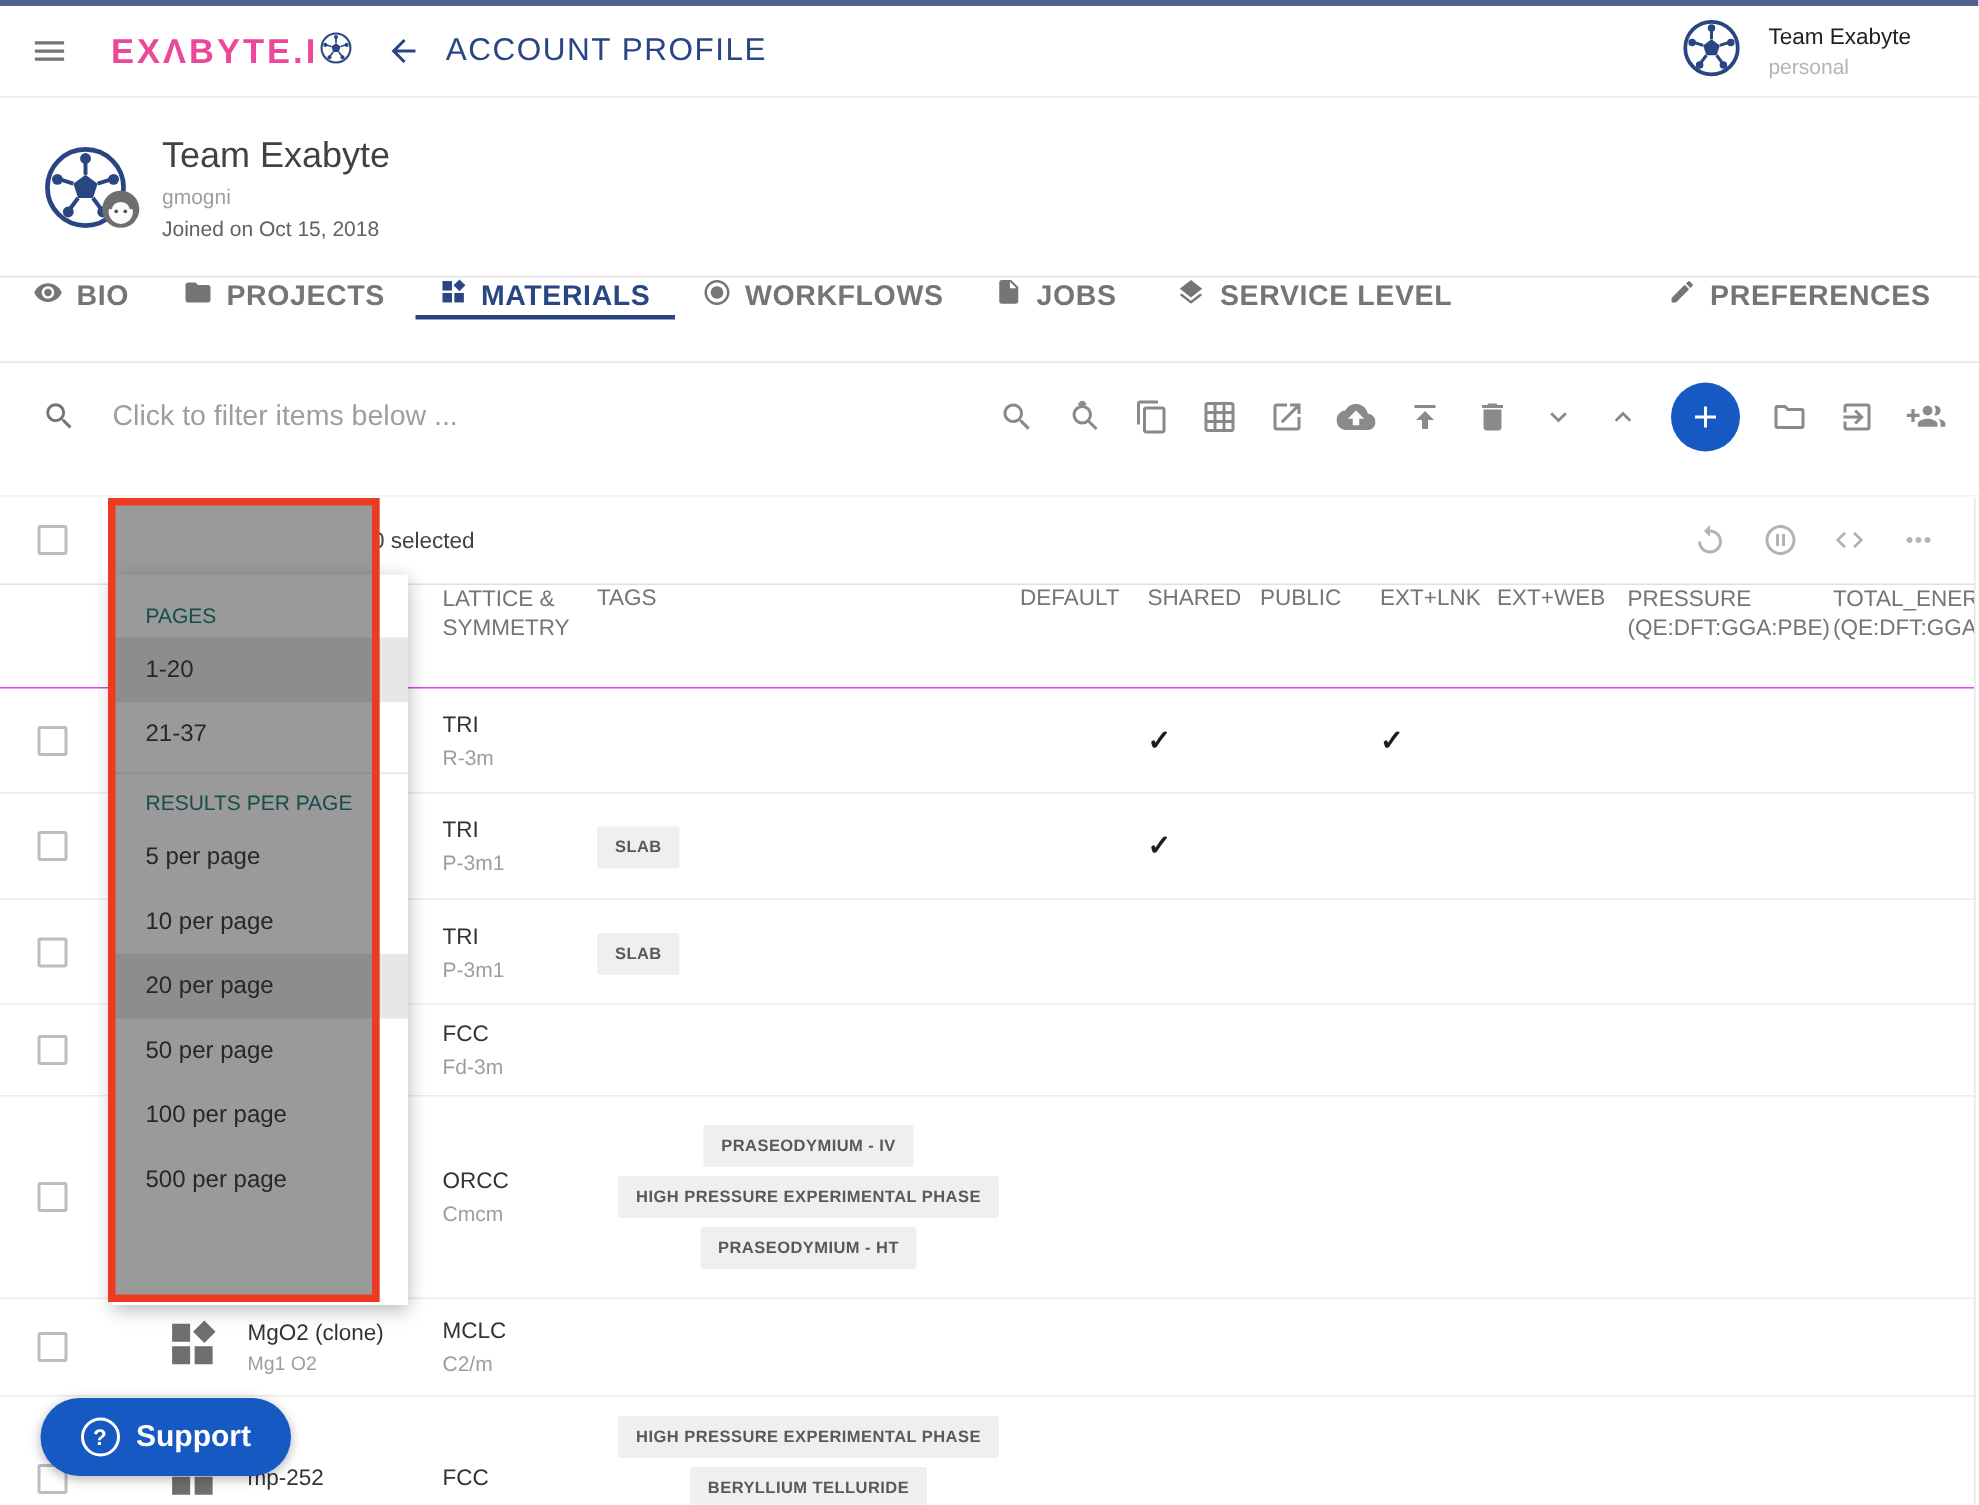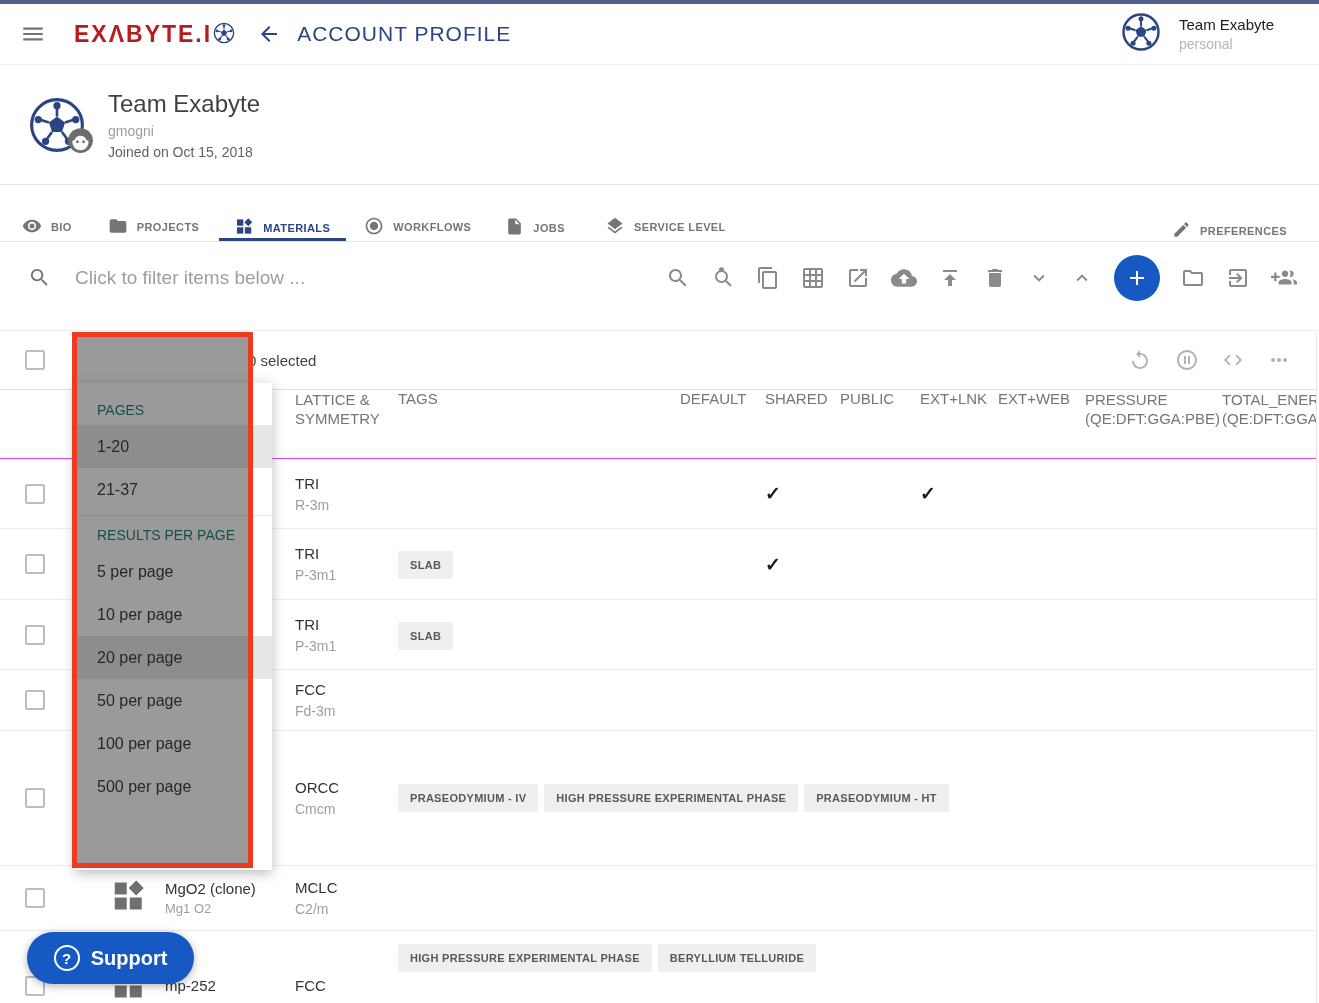--- a/index.html
+++ b/index.html
@@ -2,39 +2,39 @@
 <html><head>
 <meta charset="utf-8">
 <style>
   *{box-sizing:border-box;margin:0;padding:0}
   html,body{width:1319px;height:1003px;overflow:hidden}
   body{font-family:"Liberation Sans",sans-serif;background:#fff;position:relative;color:#424242}
   .topstrip{height:4px;background:#51618e}
   
   .appbar{height:61px;display:flex;align-items:center;border-bottom:1px solid #ededed;background:#fff}
   .hamburger{margin-left:20px;color:#757575;cursor:pointer;display:flex}
-  .logo{display:flex;align-items:flex-end;margin-left:28px;color:#b91c1c}
+  .logo{display:flex;align-items:center;margin-left:28px;color:#ec4899}
   .logo-text{font-size:23px;font-weight:bold;letter-spacing:2px}
   .logo .ball{margin-left:1px}
   .back-arrow{margin-left:22px;color:#294683;display:flex;cursor:pointer}
   .page-title{margin-left:16px;font-size:21px;letter-spacing:1px;color:#294683}
   .appbar-right{margin-left:auto;margin-right:45px;display:flex;align-items:center;gap:18px}
   .acct-block{display:flex;flex-direction:column;gap:3px}
   .acct-name{font-size:15px;color:#212121}
   .acct-type{font-size:14px;color:#b5b5b5}
   
   .profile{height:120px;display:flex;align-items:center;padding-left:28px;border-bottom:1px solid #e4e4e4}
   .avatar-wrap{position:relative;width:58px;height:58px}
   .avatar-badge{position:absolute;right:-8px;bottom:-4px}
   .profile-text{margin-left:22px;display:flex;flex-direction:column;gap:5px}
   .profile-name{font-size:24px;color:#424242}
   .profile-username{font-size:14px;color:#9e9e9e}
   .profile-joined{font-size:14px;color:#616161}
   
-  .tabs{height:57px;display:flex;align-items:flex-end;border-bottom:1px solid #e4e4e4;font-size:11px;font-weight:bold;letter-spacing:.4px;color:#757575}
+  .tabs{height:57px;display:flex;align-items:flex-start;border-bottom:1px solid #e4e4e4;font-size:19px;font-weight:bold;letter-spacing:.4px;color:#757575}
   .tab{display:flex;align-items:center;gap:9px;border-bottom:3px solid transparent;cursor:pointer;white-space:nowrap}
   .tab svg{flex:0 0 auto}
   .tab.active{color:#294683;border-bottom-color:#294683}
   .t-bio{margin-left:22px}.t-projects{margin-left:36px}.t-materials{margin-left:20px;padding:0 16px}
   .t-workflows{margin-left:18px}.t-jobs{margin-left:34px}.t-service{margin-left:40px}
   .t-prefs{margin-left:auto;margin-right:32px;border-bottom:none}
   
   .filterbar{height:89px;display:flex;align-items:center;padding:0 22px 17px 28px;border-bottom:1px solid #f0f0f0}
   .filter-search{color:#757575;display:flex}
   .filter-input{margin-left:24px;font-size:19px;color:#9e9e9e;flex:1;cursor:text}
@@ -58,21 +58,21 @@
   .c-def{flex:0 0 80px}.c-sha{flex:0 0 80px;padding-left:5px}.c-pub{flex:0 0 76px}
   .c-lnk{flex:0 0 82px;padding-left:4px}.c-web{flex:0 0 87px}.c-pre{flex:0 0 137px}
   .c-tot{flex:1;min-width:0;overflow:hidden;white-space:nowrap}
   .h2line{line-height:19px}
   .lat{font-size:15px;color:#333}
   .sym{font-size:14px;color:#9e9e9e;margin-top:5px}
   .name-block{margin-left:17px}
   .mname{font-size:15px;color:#333}
   .mformula{font-size:13px;color:#9e9e9e;margin-top:4px}
   .check{font-size:19px;color:#1c1c1c;font-weight:bold}
-  .chipcol{display:flex;align-items:center;gap:6px}
+  .chipcol{display:flex;flex-direction:column;align-items:center;gap:6px}
   .chip{background:#efefef;color:#595959;font-size:11px;font-weight:bold;letter-spacing:.3px;padding:8px 12px;border-radius:2px;white-space:nowrap}
   .chip:empty{display:none}
   .top-align{align-self:flex-start;margin-top:13px}
   
   .menu-paper{position:absolute;left:75px;top:383px;width:197px;height:487px;background:#fff;box-shadow:0 3px 12px rgba(0,0,0,.28);z-index:10;padding-top:12px}
   .menu-header{height:30px;display:flex;align-items:center;padding-left:22px;color:#0f766e;font-size:14px}
   .menu-item{height:43px;display:flex;align-items:center;padding-left:22px;font-size:16px;color:#2e2e2e;cursor:pointer}
   .menu-item.selected{background:#e7e7e7}
   .menu-divider{border-top:1px solid #e6e6e6;margin:4px 0}
   

